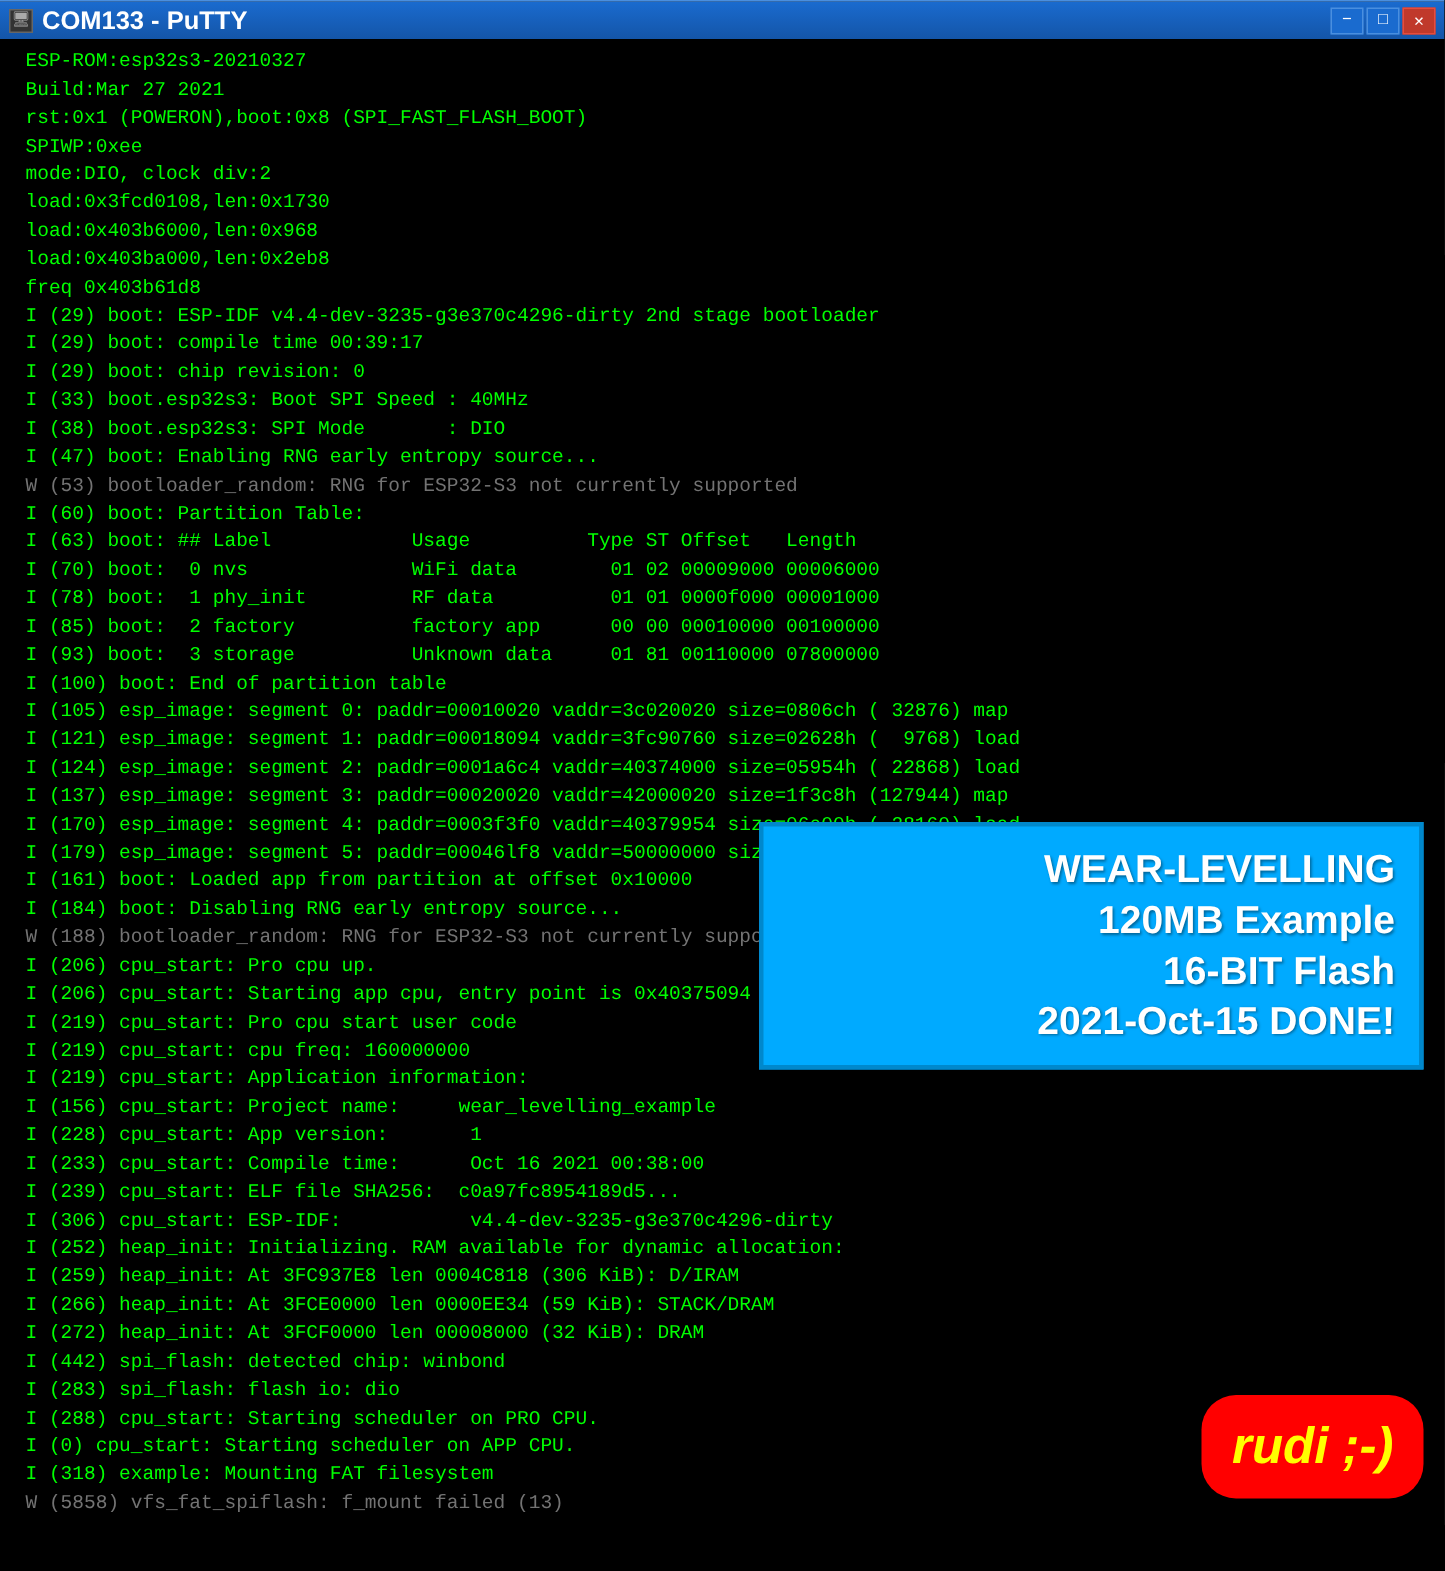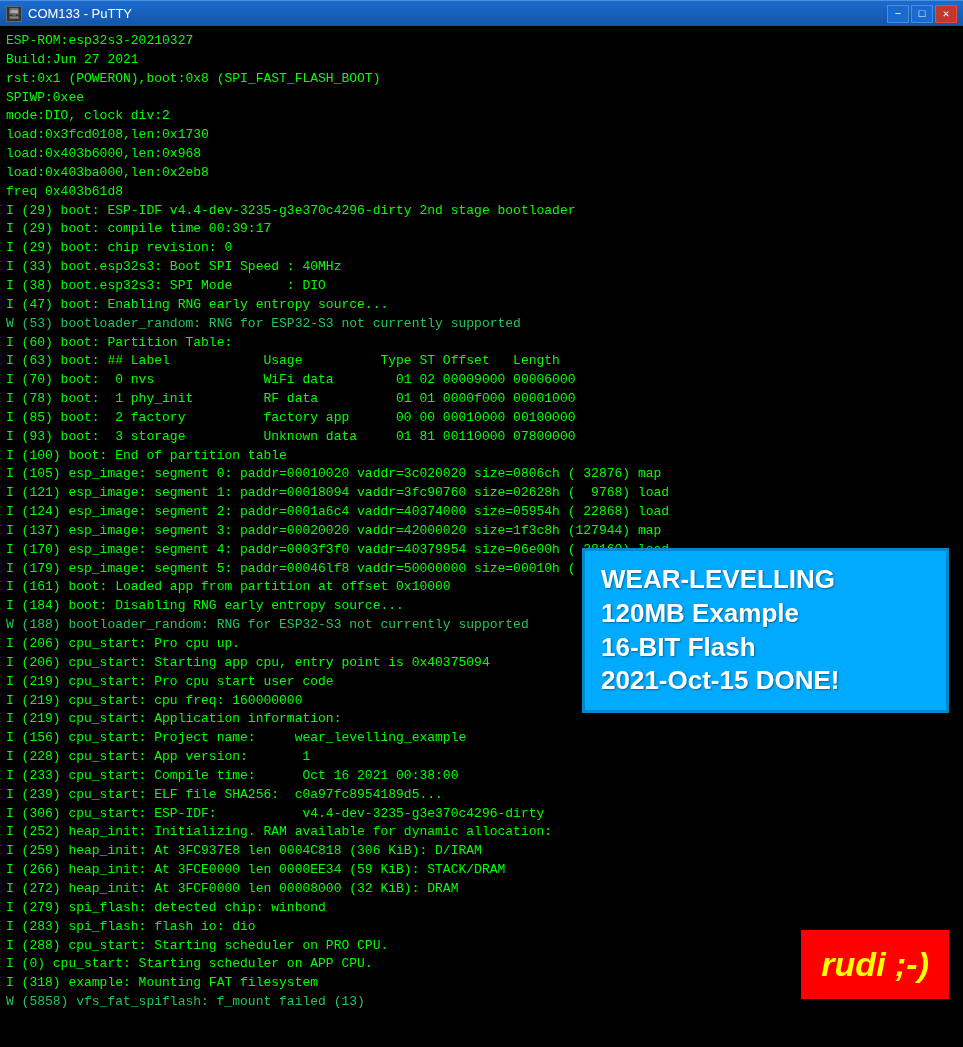--- a/index.html
+++ b/index.html
@@ -29,22 +29,22 @@
       width: 16px;
       height: 16px;
       background: #333;
       border: 1px solid #666;
       display: flex; align-items: center; justify-content: center;
       font-size: 10px; color: #aaa;
     }
     .title-text {
       color: white;
       font-family: 'Segoe UI', Arial, sans-serif;
-      font-size: 13px;
-      font-weight: normal;
+      font-size: 17px;
+      font-weight: bold;
     }
     .title-bar-buttons {
       display: flex;
       gap: 2px;
     }
     .title-btn {
       width: 22px;
       height: 18px;
       display: flex;
       align-items: center;
@@ -69,52 +69,54 @@
       position: relative;
       line-height: 1.45;
     }
     .terminal pre {
       color: #00ff00;
       font-family: 'Courier New', Courier, monospace;
       font-size: 13px;
       white-space: pre;
       line-height: 1.45;
     }
-    .line { display: block; }
-    .warn { color: #22c55e; }
+    .line { display: block; margin-left: 11px; }
+    .warn { color: #737373; }
     @keyframes blink { 50% { opacity: 0; } }
 
     
     .overlay-box {
       position: absolute;
       top: 522px;
       right: 14px;
-      width: 367px;
+      width: 443px;
       background: #00aaff;
       border: 3px solid #0088cc;
       padding: 12px 16px;
       z-index: 10;
+      text-align: right;
     }
     .overlay-box .ov-line {
       color: white;
       font-family: Arial, sans-serif;
       font-size: 26px;
       font-weight: 900;
       line-height: 1.3;
       text-shadow: 1px 1px 2px rgba(0,0,0,0.4);
     }
 
     
     .rudi-badge {
       position: absolute;
       bottom: 48px;
       right: 14px;
       background: #ff0000;
       padding: 10px 20px;
       z-index: 10;
+      border-radius: 23px;
     }
     .rudi-text {
       color: #ffff00;
       font-family: Arial, sans-serif;
       font-size: 34px;
       font-weight: 900;
       font-style: italic;
     }
   </style>
 </head>
@@ -127,21 +129,21 @@
   </div>
   <div class="title-bar-buttons">
     <div class="title-btn">−</div>
     <div class="title-btn">□</div>
     <div class="title-btn close">✕</div>
   </div>
 </div>
 
 <div class="terminal">
   <pre id="terminal-pre"><span class="line">ESP-ROM:esp32s3-20210327
-</span><span class="line">Build:Jun 27 2021
+</span><span class="line">Build:Mar 27 2021
 </span><span class="line">rst:0x1 (POWERON),boot:0x8 (SPI_FAST_FLASH_BOOT)
 </span><span class="line">SPIWP:0xee
 </span><span class="line">mode:DIO, clock div:2
 </span><span class="line">load:0x3fcd0108,len:0x1730
 </span><span class="line">load:0x403b6000,len:0x968
 </span><span class="line">load:0x403ba000,len:0x2eb8
 </span><span class="line">freq 0x403b61d8
 </span><span class="line">I (29) boot: ESP-IDF v4.4-dev-3235-g3e370c4296-dirty 2nd stage bootloader
 </span><span class="line">I (29) boot: compile time 00:39:17
 </span><span class="line">I (29) boot: chip revision: 0
@@ -172,21 +174,21 @@
 </span><span class="line">I (219) cpu_start: Application information:
 </span><span class="line">I (156) cpu_start: Project name:     wear_levelling_example
 </span><span class="line">I (228) cpu_start: App version:       1
 </span><span class="line">I (233) cpu_start: Compile time:      Oct 16 2021 00:38:00
 </span><span class="line">I (239) cpu_start: ELF file SHA256:  c0a97fc8954189d5...
 </span><span class="line">I (306) cpu_start: ESP-IDF:           v4.4-dev-3235-g3e370c4296-dirty
 </span><span class="line">I (252) heap_init: Initializing. RAM available for dynamic allocation:
 </span><span class="line">I (259) heap_init: At 3FC937E8 len 0004C818 (306 KiB): D/IRAM
 </span><span class="line">I (266) heap_init: At 3FCE0000 len 0000EE34 (59 KiB): STACK/DRAM
 </span><span class="line">I (272) heap_init: At 3FCF0000 len 00008000 (32 KiB): DRAM
-</span><span class="line">I (279) spi_flash: detected chip: winbond
+</span><span class="line">I (442) spi_flash: detected chip: winbond
 </span><span class="line">I (283) spi_flash: flash io: dio
 </span><span class="line">I (288) cpu_start: Starting scheduler on PRO CPU.
 </span><span class="line">I (0) cpu_start: Starting scheduler on APP CPU.
 </span><span class="line">I (318) example: Mounting FAT filesystem
 </span><span class="line warn">W (5858) vfs_fat_spiflash: f_mount failed (13)
 </span></pre>
 
   <div class="overlay-box">
     <div class="ov-line">WEAR-LEVELLING</div>
     <div class="ov-line">120MB Example</div>

